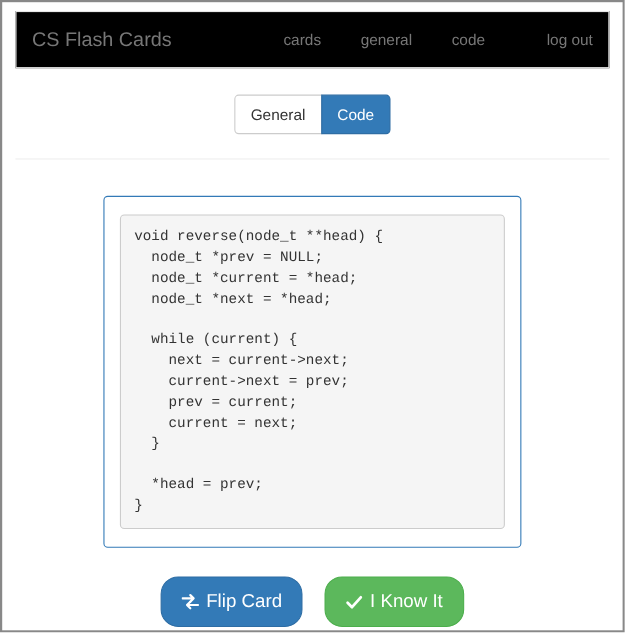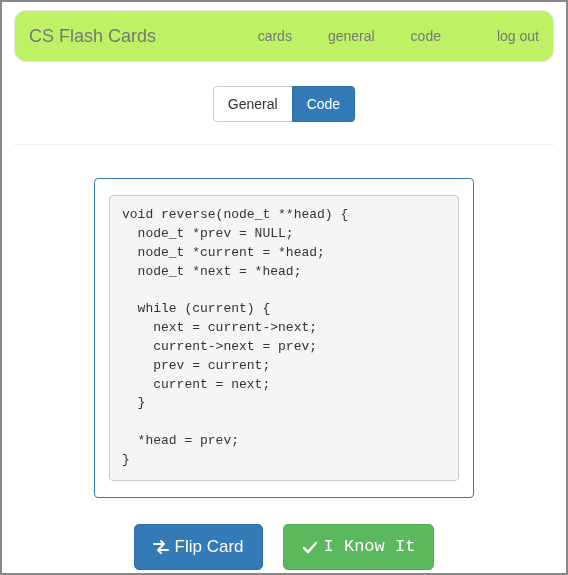--- a/index.html
+++ b/index.html
@@ -12,23 +12,23 @@
     height: 575px;
   }
   .outer {
     border: 2px solid #888;
     width: 568px;
     height: 575px;
     padding: 8px 12px 18px 12px;
     background: #fff;
   }
   .navbar {
-    background: #bef264;
+    background: #000000;
     border: 1px solid #e7e7e7;
-    border-radius: 12px;
+    border-radius: 0;
     display: flex;
     align-items: center;
     justify-content: space-between;
     padding: 0 14px;
     height: 52px;
   }
   .brand {
     color: #777;
     font-size: 18px;
     line-height: 20px;
@@ -71,26 +71,25 @@
   }
   .btn-primary {
     color: #fff;
     background: #337ab7;
     border-color: #2e6da4;
   }
   .btn-success {
     color: #fff;
     background: #5cb85c;
     border-color: #4cae4c;
-    font-family: Liberation Mono, monospace;
   }
   .btn-lg {
     padding: 10px 18px;
     font-size: 17px;
-    border-radius: 5px;
+    border-radius: 16px;
   }
   hr.sep {
     border: none;
     border-top: 1px solid #eee;
     margin: 22px 0 18px 0;
   }
   .card-holder {
     display: flex;
     justify-content: center;
   }

